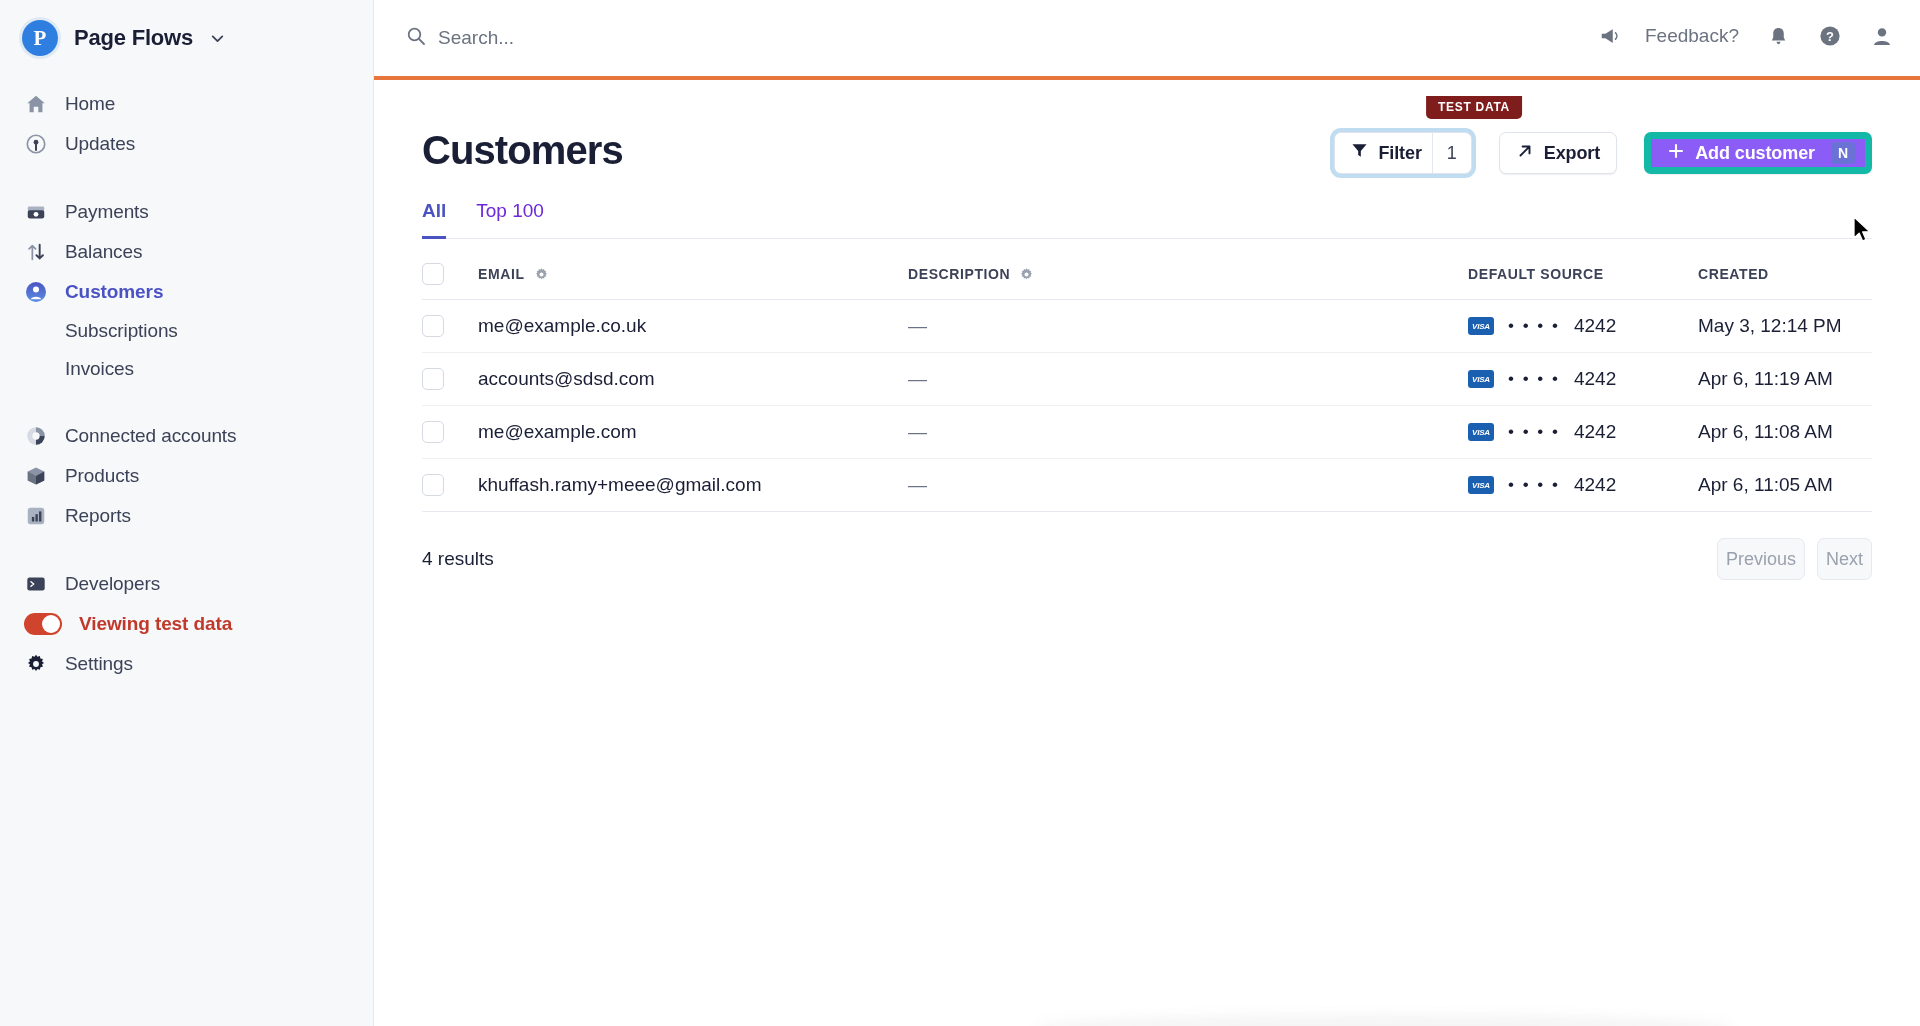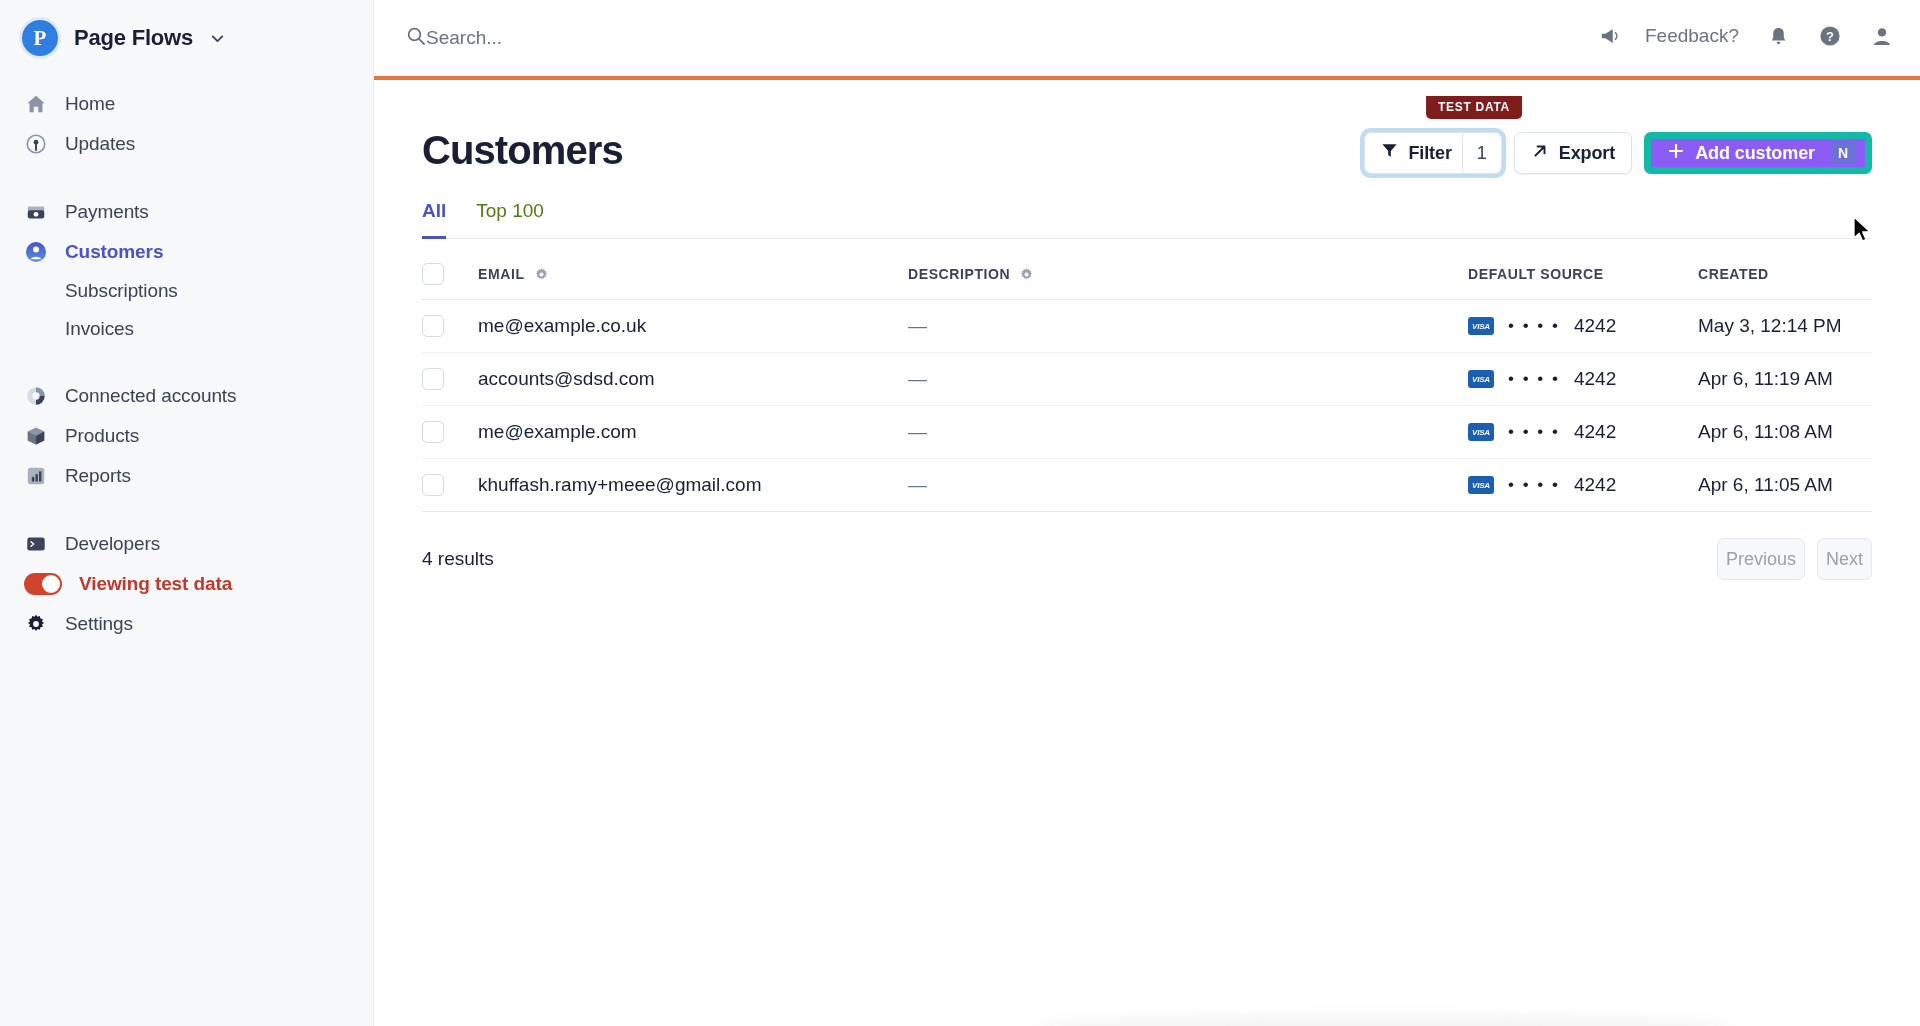--- a/index.html
+++ b/index.html
@@ -59,21 +59,21 @@
     width: 18px; height: 18px; border-radius: 50%; background: #fff;
   }
 
   
   #main { flex: 1; height: 1026px; position: relative; background: #fff; }
 
   .topbar {
     height: 76px; display: flex; align-items: center;
     padding: 0 26px 0 32px; background: #fff;
   }
-  .search-wrap { display: flex; align-items: center; cursor: text; justify-content: space-between; }
+  .search-wrap { display: flex; align-items: center; gap: 12px; cursor: text; justify-content: space-between; }
   .search-text { font-size: 19px; color: #6b7280; }
   .topbar-right { margin-left: auto; display: flex; align-items: center; gap: 28px; }
   .feedback { display: flex; align-items: flex-start; gap: 24px; cursor: pointer; }
   .feedback-text { font-size: 19px; color: #6b7280; }
   .icon-btn { cursor: pointer; display: flex; align-items: center; justify-content: center; }
 
   .testbar {
     height: 4px; background: #e8763c; position: relative;
   }
   .test-badge {
@@ -90,41 +90,42 @@
   }
   .head-actions { margin-left: auto; display: flex; align-items: center; gap: 12px; margin-top: 2px; }
 
   .btn {
     display: flex; align-items: center; gap: 10px;
     height: 42px; padding: 0 16px; border-radius: 7px;
     font-size: 18px; font-weight: 700; cursor: pointer; letter-spacing: -0.1px;
     background: #fff; color: #1a1f36;
     border: 1px solid #dfe3ec;
     box-shadow: 0 1px 1px rgba(60,66,87,0.08);
+    margin-left: 15px;
   }
   .btn-filter {
     padding-right: 0; position: relative;
     box-shadow: 0 0 0 4px #bfdcf0, 0 1px 1px rgba(60,66,87,0.08);
   }
   .filter-count {
     border-left: 1px solid #e3e8ef; padding: 0 14px;
     font-weight: 400; color: #3c4257; line-height: 40px; height: 40px;
   }
   .btn-primary {
     background: #8b5cf6; color: #fff; border: 7px solid #14b8a6;
     padding-right: 10px;
   }
   .kbd {
     background: #6b72d6; color: #fff; border-radius: 4px;
     font-size: 14px; font-weight: 700; padding: 3px 7px; margin-left: 6px;
   }
 
   .tabs { display: flex; gap: 30px; margin-top: 26px; border-bottom: 1px solid #e6e9ef; }
   .tab {
-    font-size: 19px; color: #4d7c0f; padding-bottom: 14px; cursor: pointer;
+    font-size: 19px; color: #6d28d9; padding-bottom: 14px; cursor: pointer;
     border-bottom: 3px solid transparent; margin-bottom: -1px;
   }
   .tab.active { color: #4b52c4; font-weight: 700; border-bottom-color: #4b52c4; }
 
   
   table { width: 100%; border-collapse: collapse; table-layout: fixed; }
   th {
     text-align: left; font-size: 14px; font-weight: 700; color: #3c4257;
     letter-spacing: 0.6px; padding: 24px 0 14px 0;
     border-bottom: 1px solid #e6e9ef;
@@ -211,20 +212,29 @@
     <div class="nav-group spaced">
       <div class="nav-item">
         <span class="ico">
           <svg width="22" height="22" viewBox="0 0 24 24">
             <rect x="3" y="6" width="18" height="5" rx="1.5" fill="#a9b2c1"></rect>
             <rect x="3" y="10" width="18" height="9" rx="2" fill="#3c4257"></rect>
             <circle cx="12" cy="14.5" r="2.6" fill="#fff"></circle>
           </svg>
         </span>
         <span>Payments</span>
+      </div>
+      <div class="nav-item">
+        <span class="ico">
+          <svg width="22" height="22" viewBox="0 0 24 24">
+            <path d="M8 20 L8 5 M8 5 L4.5 8.5 M8 5 L11.5 8.5" stroke="#8a94a6" stroke-width="1.9" fill="none" stroke-linecap="round" stroke-linejoin="round"></path>
+            <path d="M16 4 L16 19 M16 19 L12.5 15.5 M16 19 L19.5 15.5" stroke="#3c4257" stroke-width="2.1" fill="none" stroke-linecap="round" stroke-linejoin="round"></path>
+          </svg>
+        </span>
+        <span>Balances</span>
       </div>
       <div class="nav-item active">
         <span class="ico">
           <svg width="24" height="24" viewBox="0 0 24 24">
             <defs>
                 <linearGradient id="cg" x1="0" y1="0" x2="0" y2="1">
               <stop offset="0%" stop-color="#4b53c4"></stop>
                   <stop offset="100%" stop-color="#5a8fe0"></stop>
             </linearGradient>
               </defs>

